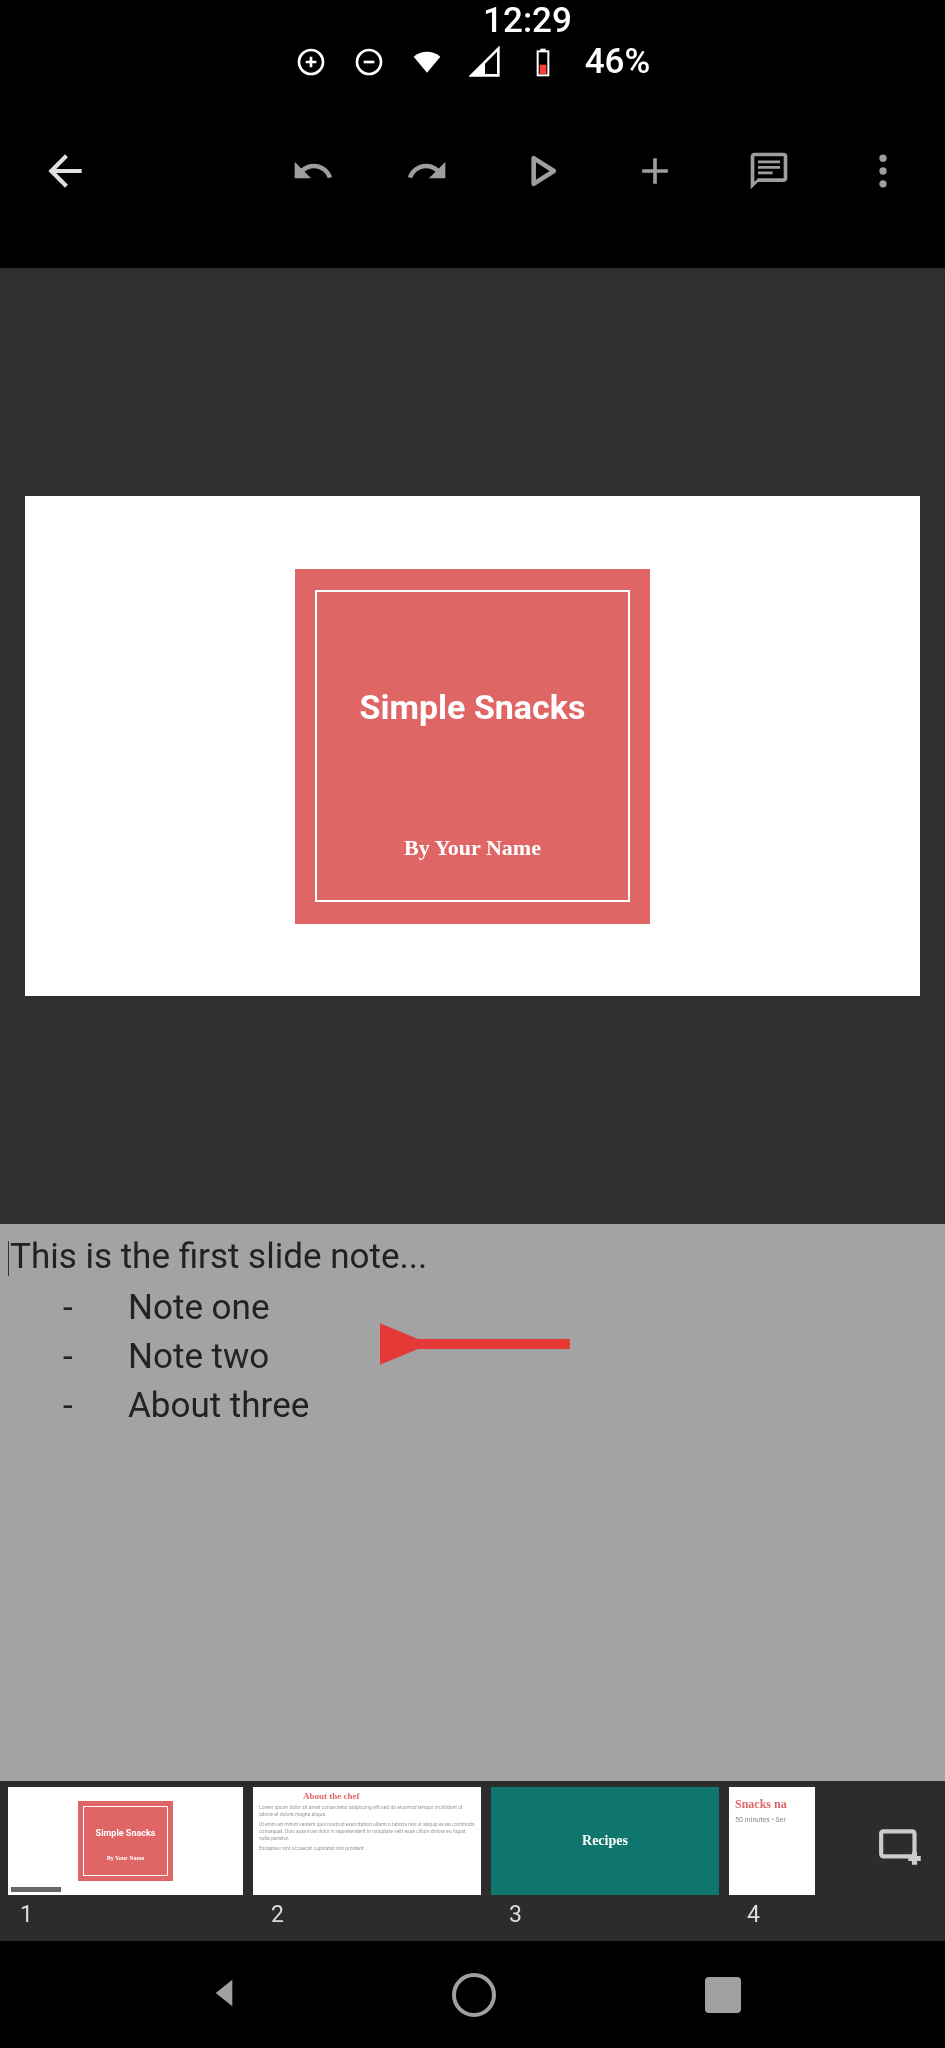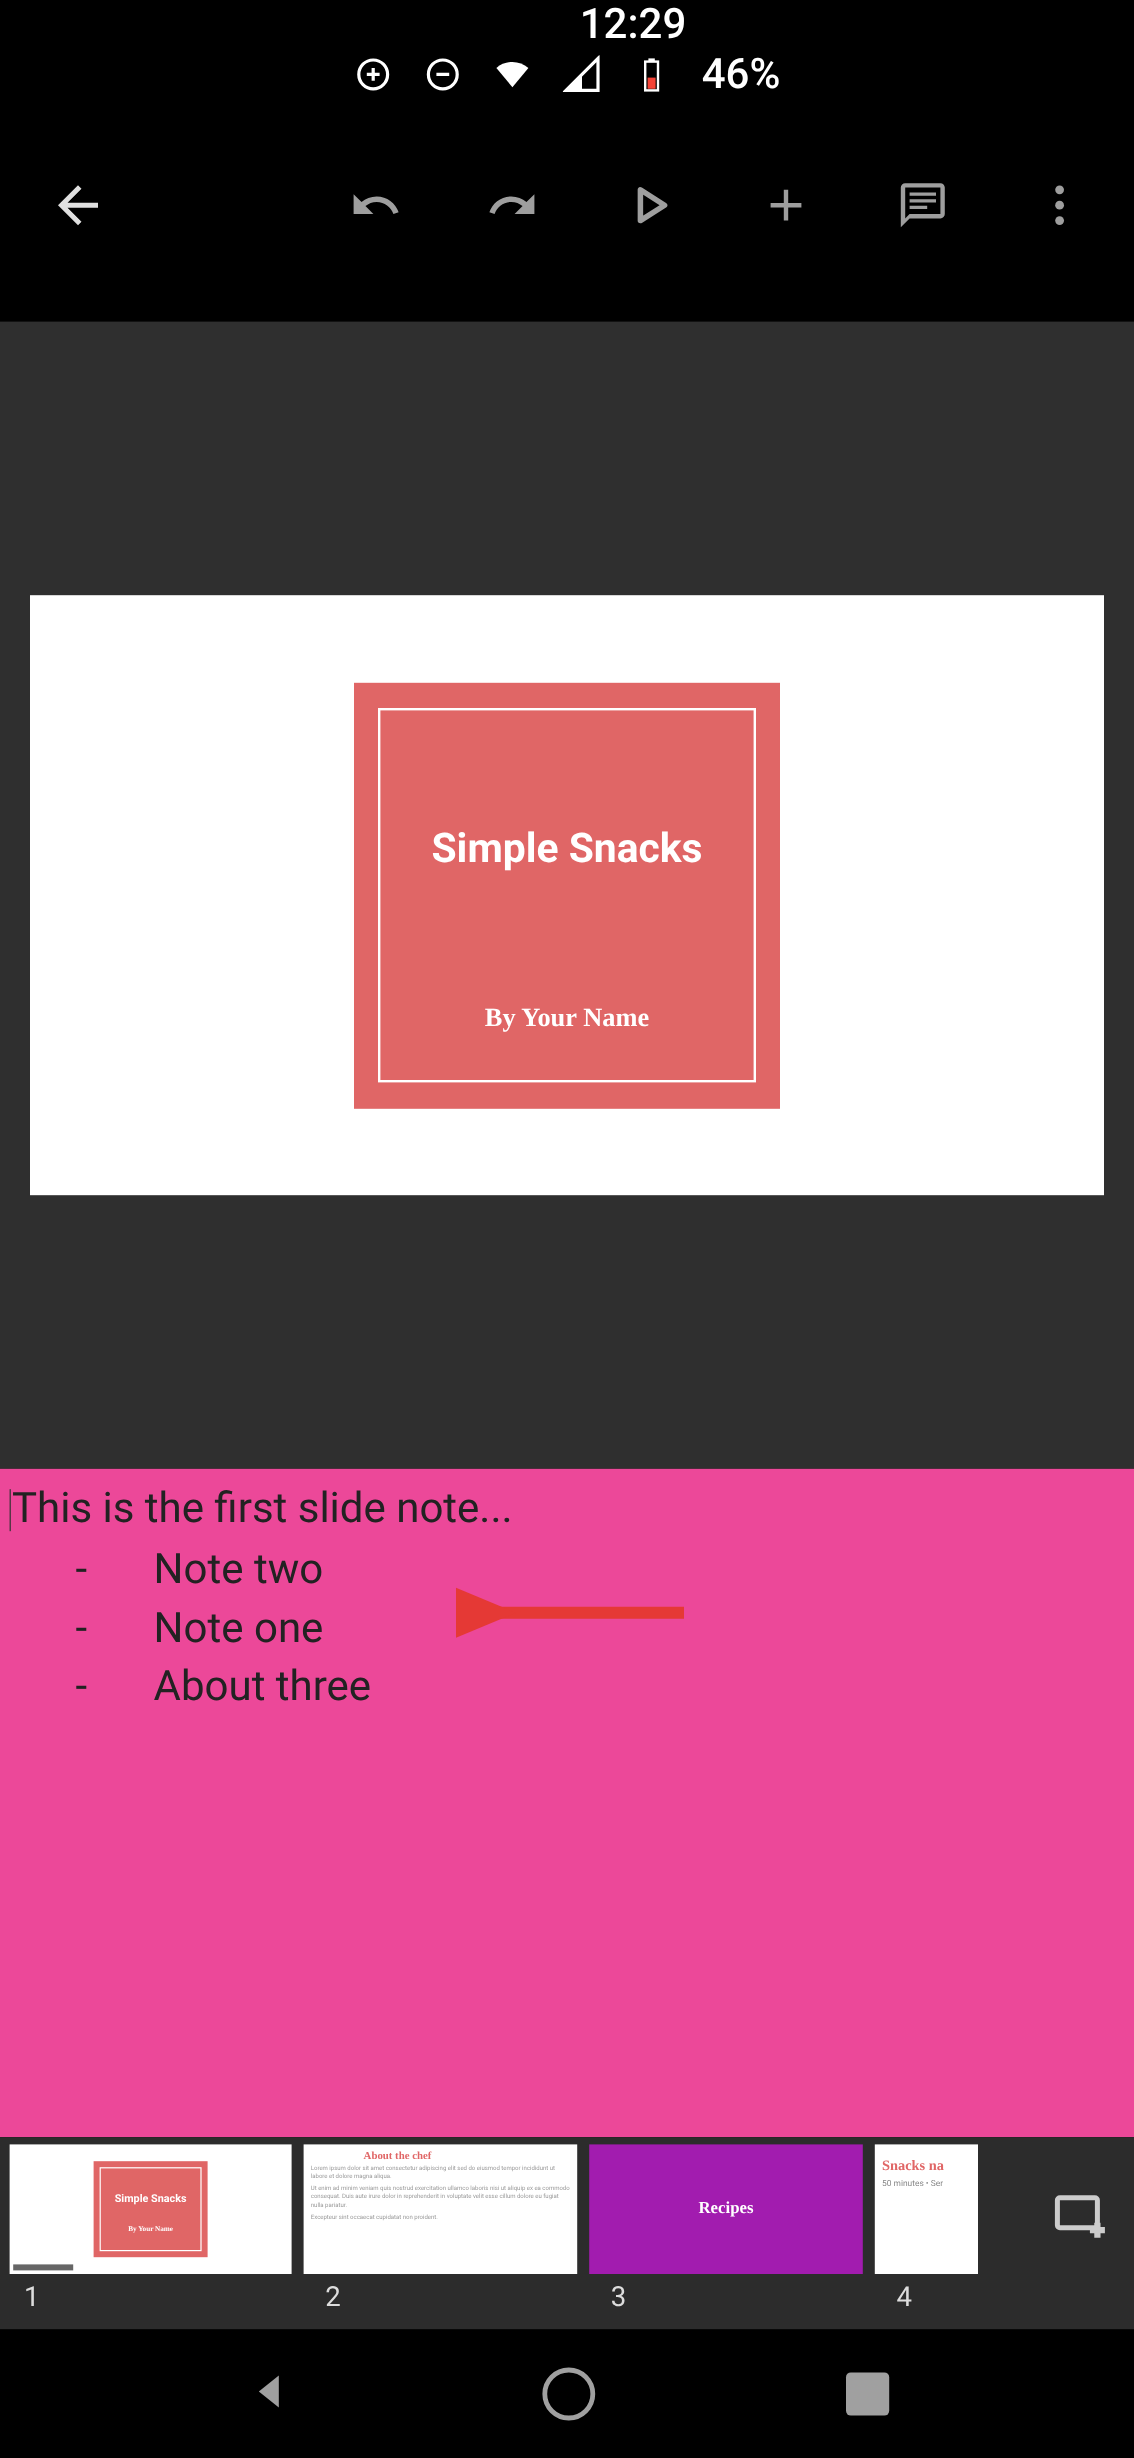--- a/index.html
+++ b/index.html
@@ -20,41 +20,41 @@
 
 
 .canvas { background: #2f2f2f; height: 956px; display: flex; align-items: center; justify-content: center; }
 .slide-main { width: 895px; height: 500px; background: #fff; display: flex; align-items: center; justify-content: center; }
 .slide-box { width: 355px; height: 355px; background: #e06666; display: flex; align-items: center; justify-content: center; }
 .slide-inner { width: 315px; height: 312px; border: 2px solid #fff; display: flex; flex-direction: column; align-items: center; justify-content: center; color: #fff; }
 .slide-title { font-size: 34px; font-weight: 700; margin-top: 55px; }
 .slide-author { font-family: "Times New Roman", serif; font-size: 22px; font-weight: 700; margin-top: 108px; }
 
 
-.notes-panel { background: #ec4899; height: 557px; padding: 12px 8px; position: relative; }
+.notes-panel { background: #a3a3a3; height: 557px; padding: 12px 8px; position: relative; }
 .notes-header { font-size: 35px; color: #222; margin-bottom: 10px; }
 .notes-list { list-style: none; padding-left: 40px; }
 .notes-list li { font-size: 35px; color: #222; margin-bottom: 8px; position: relative; padding-left: 80px; }
 .notes-list li::before { content: "-"; position: absolute; left: 15px; top: 0; }
 .arrow-annotation { position: absolute; left: 380px; top: 85px; }
 
 
 .thumbs { background: #2c2c2c; height: 160px; display: flex; align-items: flex-start; position: relative; padding-top: 6px; }
 .thumb-slot { display: flex; flex-direction: column; align-items: flex-start; margin-right: 10px; }
 .thumb { height: 108px; background: #fff; position: relative; }
 .thumb.t1 { width: 235px; margin-left: 8px; display: flex; align-items: center; justify-content: center; }
 .thumb.t1 .mini-box { width: 95px; height: 80px; background: #e06666; display: flex; align-items: center; justify-content: center; }
 .thumb.t1 .mini-inner { width: 85px; height: 70px; border: 1px solid #fff; display: flex; flex-direction: column; align-items: center; justify-content: center; }
 .thumb.t1 .mini-title { font-size: 9px; font-weight: 700; color: #fff; margin-top: 7px; }
 .thumb.t1 .mini-author { font-size: 6px; color: #fff; font-family: "Times New Roman", serif; font-weight: 700; margin-top: 17px; }
 .thumb.t1 .indicator { position: absolute; bottom: 3px; left: 3px; width: 50px; height: 5px; background: #666; }
 .thumb.t2 { width: 228px; padding: 4px 6px; }
 .thumb.t2 .h { font-size: 9px; color: #e06666; font-family: "Times New Roman", serif; font-weight: 700; margin-left: 44px; }
 .thumb.t2 .p { font-size: 5px; color: #999; line-height: 1.4; margin-top: 3px; }
-.thumb.t3 { width: 228px; background: #a21caf; display: flex; align-items: center; justify-content: center; }
+.thumb.t3 { width: 228px; background: #0f766e; display: flex; align-items: center; justify-content: center; }
 .thumb.t3 .label { color: #fff; font-family: "Times New Roman", serif; font-size: 14px; font-weight: 700; }
 .thumb.t4 { width: 86px; padding: 10px 6px; overflow: hidden; }
 .thumb.t4 .h { font-size: 12px; color: #e06666; font-family: "Times New Roman", serif; font-weight: 700; white-space: nowrap; }
 .thumb.t4 .sub { font-size: 7px; color: #888; white-space: nowrap; margin-top: 4px; }
 .thumb-num { color: #ddd; font-size: 23px; margin-top: 6px; padding-left: 18px; }
 .thumb-slot.first .thumb-num { padding-left: 20px; }
 .thumbs .add-btn { position: absolute; right: 18px; top: 40px; }
 .thumbs .add-btn svg { width: 50px; height: 50px; fill: #ccc; }
 
 
@@ -145,22 +145,22 @@
         <div class="slide-title">Simple Snacks</div>
         <div class="slide-author">By Your Name</div>
       </div>
     </div>
   </div>
 </div>
 
 <div class="notes-panel">
   <div class="notes-header"><span class="text-cursor"></span><span>This is the first slide note...</span></div>
   <ul class="notes-list">
+    <li>Note one</li>
     <li>Note two</li>
-    <li>Note one</li>
     <li>About three</li>
   </ul>
   <svg class="arrow-annotation" width="200" height="70" viewBox="0 0 200 70">
     <defs>
         <marker id="arrowhead" markerWidth="12" markerHeight="10" refX="2" refY="5" orient="auto">
           <polygon points="12 0, 0 5, 12 10" fill="#e53935"></polygon>
         </marker>
       </defs>
     <line x1="190" y1="35" x2="30" y2="35" stroke="#e53935" stroke-width="10" marker-end="url(#arrowhead)"></line>
   </svg>

